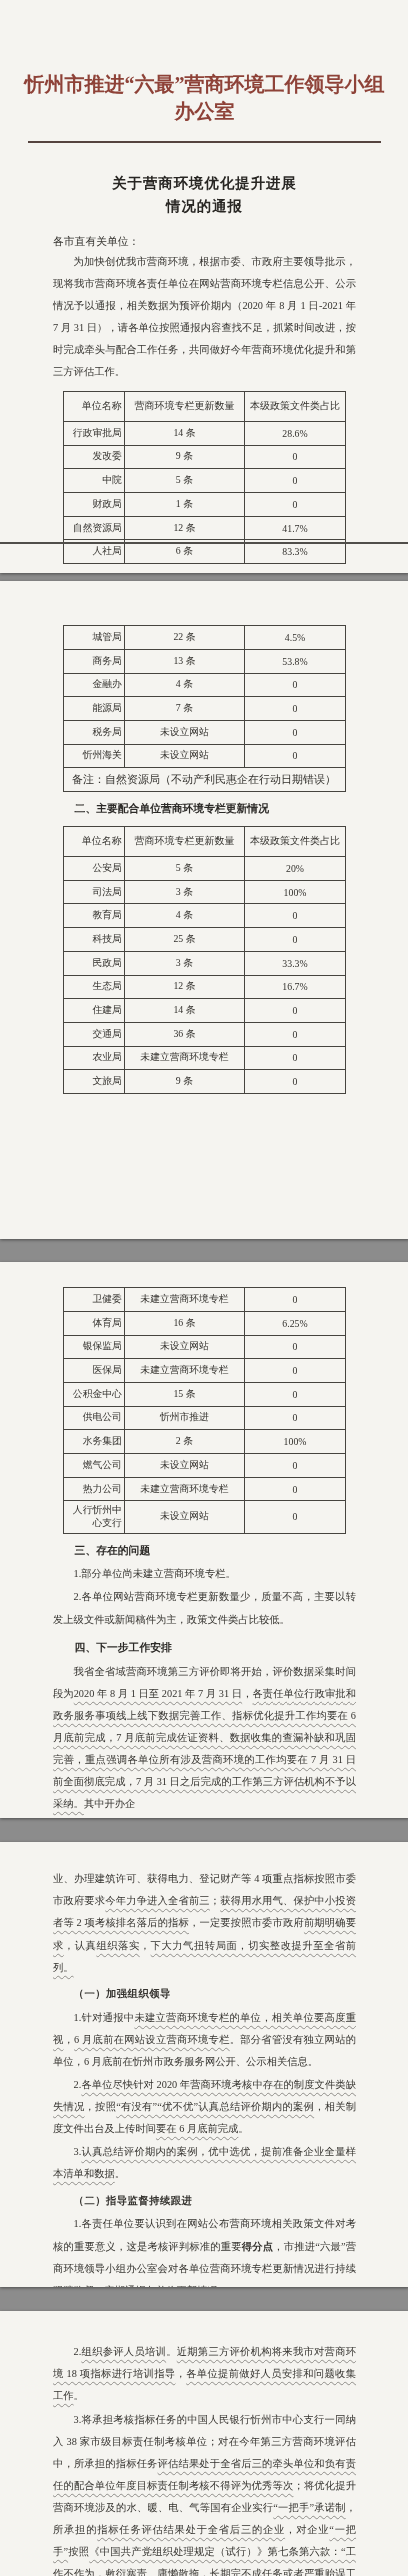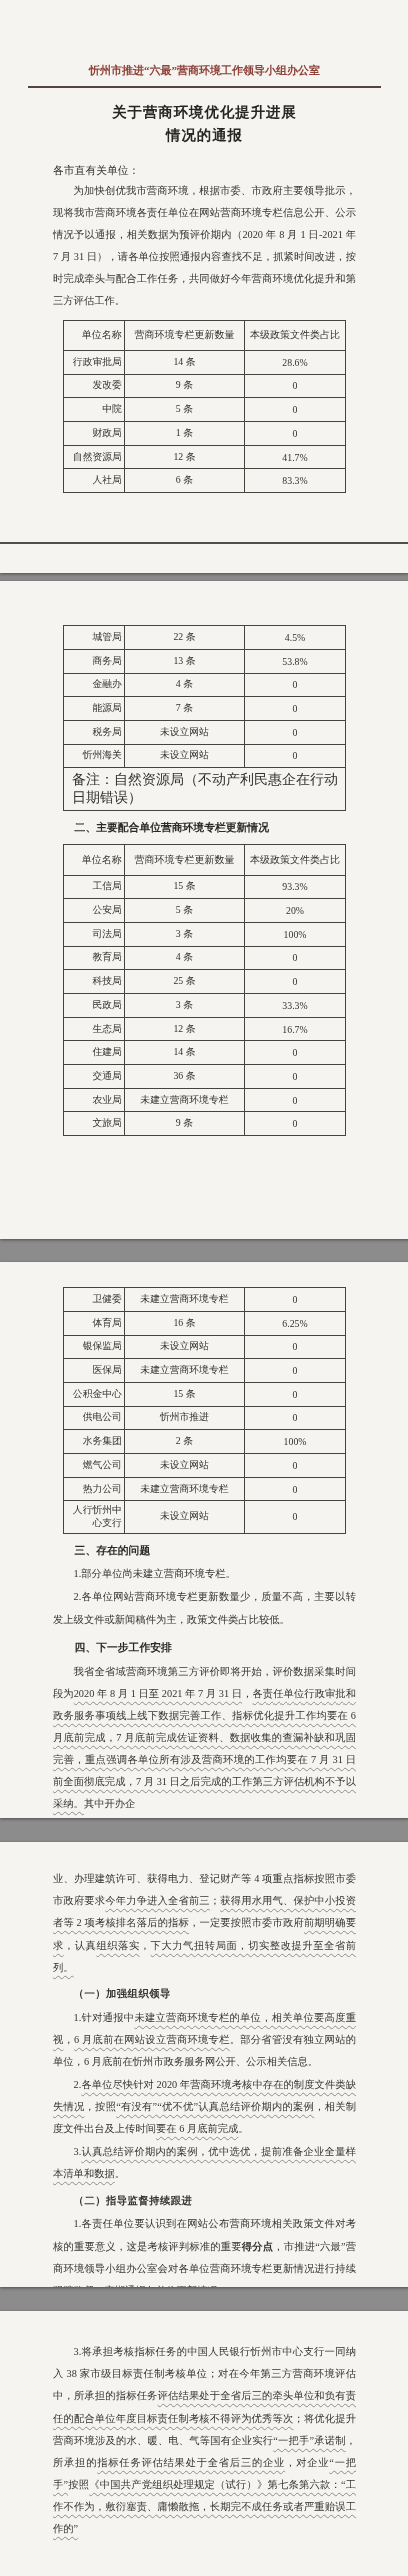--- a/index.html
+++ b/index.html
@@ -7,36 +7,36 @@
   .canvas{width:409px;}
   .page{background:#f5f4f0;box-sizing:border-box;padding:0 53px;overflow:hidden;position:relative;box-shadow:0 1px 3.1px rgba(0,0,0,.45);}
   .p1{height:573px;padding-top:55px;}
   .p1 .edge-line{position:absolute;left:0;right:0;bottom:29px;height:2.1px;background:#504e4a;box-shadow:0 -4.1px 0 -1px #8f8d89;}
   .p2{height:658px;padding-top:44px;}
   .p3{height:556px;padding-top:25px;}
   .p4{height:445px;padding-top:26px;}
   .p5{height:555px;padding-top:30px;}
   .gap{background:transparent;}
   .g1{height:8.2px;}.g2{height:23px;}.g3{height:24px;}.g4{height:24px;}
-  .red-header{font-size:11px;font-weight:bold;color:#8e4238;text-align:center;margin:8px -29px;line-height:1.35;}
+  .red-header{font-size:20px;font-weight:bold;color:#8e4238;text-align:center;margin:16px -29px;line-height:1.35;}
   .red-rule{height:2.1px;background:#55443f;margin:8.2px -25px 0;}
-  .doc-title{margin-top:13px;text-align:center;font-size:14.4px;font-weight:bold;color:#282623;line-height:1.6;letter-spacing:1px;}
+  .doc-title{margin-top:29px;text-align:center;font-size:14.4px;font-weight:bold;color:#282623;line-height:1.6;letter-spacing:1px;}
   .salutation{font-size:10.8px;margin:16.5px 0 2.1px;}
   .para{font-size:10.3px;line-height:2.15;text-align:justify;text-indent:2em;margin:0 0 1px;}
   .para.cont{text-indent:0;}
   .heading{font-family:"Liberation Sans","DejaVu Sans",sans-serif;font-size:10.8px;font-weight:bold;color:#2c2a27;margin:6.2px 0 3.1px;text-indent:2em;line-height:1.9;}
   .subheading{font-size:10.3px;font-weight:600;margin:4.1px 0 2.1px;text-indent:2em;line-height:2.1;letter-spacing:0.5px;}
   .data-table{width:93.5%;margin:7.2px auto 0;border-collapse:collapse;font-size:9.8px;color:#33312d;table-layout:fixed;}
   .data-table.cont{margin-top:0;}
   .data-table th,.data-table td{border:1px solid #46443f;text-align:center;padding:2.6px 2.1px;height:17.5px;overflow:hidden;}
   .data-table th{height:24px;font-weight:normal;font-size:10px;}
   .data-table th:nth-child(1),.data-table td:nth-child(1){width:21%;text-align:right;}
   .data-table th:nth-child(2),.data-table td:nth-child(2){width:43%;}
   .data-table th:nth-child(3),.data-table td:nth-child(3){width:36%;}
-  .note-cell{text-align:left !important;padding-left:8.2px !important;font-size:14px;}
+  .note-cell{text-align:left !important;padding-left:8.2px !important;font-size:11px;}
   .wavy{text-decoration:underline;text-decoration-style:wavy;text-decoration-color:#8f8d89;text-decoration-thickness:0.8px;text-underline-offset:3.6px;}
   .bd{font-weight:bold;}
 </style>
 </head>
 <body>
 
 <div class="canvas">
 
   <div class="page p1">
     <div class="red-header">忻州市推进“六最”营商环境工作领导小组办公室</div>
@@ -135,25 +135,20 @@
     <table class="data-table">
       <thead>
         <tr>
           <th>单位名称</th>
           <th>营商环境专栏更新数量</th>
           <th>本级政策文件类占比</th>
         </tr>
       </thead>
       <tbody>
           <tr>
-            <td>工信局</td>
-            <td>15 条</td>
-            <td>93.3%</td>
-          </tr>
-          <tr>
             <td>公安局</td>
             <td>5 条</td>
             <td>20%</td>
           </tr>
           <tr>
             <td>司法局</td>
             <td>3 条</td>
             <td>100%</td>
           </tr>
           <tr>
@@ -272,18 +267,19 @@
     <p class="para"><span>1.针对通报中</span><span class="wavy">未建立营商环境专栏的单位，相关单位要高度重视</span><span>，</span><span class="wavy">6 月底前在网站设立营商环境专栏</span><span>。部分省管没有独立网站的单位，6 月底前在忻州市政务服务网公开、公示相关信息。</span></p>
     <p class="para"><span>2.</span><span class="wavy">各单位尽快针对 2020 年营商环境考核中存在的制度文件类缺失情况</span><span>，按照</span><span class="wavy">“有没有”“优不优”认真总结评价期内的案例</span><span>，相关制度文件出台及上传时间</span><span class="wavy">要在 6 月底前完成</span><span>。</span></p>
     <p class="para"><span>3.</span><span class="wavy">认真总结评价期内的案例，优中选优，提前准备企业全量样本清单和数据</span><span>。</span></p>
     <p class="subheading">（二）指导监督持续跟进</p>
     <p class="para"><span>1.各责任单位要认识到在网站公布营商环境相关政策文件对考核的重要意义，这是考核评判标准的重要</span><span class="bd">得分点</span><span>，市推进“六最”营商环境领导小组办公室会对各单位营商环境专栏更新情况进行持续跟踪监督，定期通报各单位更新情况。</span></p>
   </div>
 
   <div class="gap g4"></div>
 
   <div class="page p5">
+    <p class="para"><span>2.</span><span class="wavy">组织参评人员培训</span><span>。</span><span class="wavy">近期第三方评价机构将来我市对营商环境 18 项指标进行培训指导</span><span>，</span><span class="wavy">各单位提前做好人员安排和问题收集工作</span><span>。</span></p>
     <p class="para"><span>3.将承担考核指标任务的中国人民银行忻州市中心支行一同纳入 38 家市级目标责任制考核单位；对在今年第三方营商环境评估中，所承担的指标任务</span><span class="wavy">评估结果处于全省后三的牵头单位和负有责任的配合单位年度目标责任制考核不得评为优秀等次</span><span>；将优化提升营商环境涉及的水、暖、电、气等国有企业实行</span><span class="wavy">“一把手”承诺制</span><span>，所承担的</span><span class="wavy">指标任务评估结果处于全省后三的企业</span><span>，对企业</span><span class="wavy">“一把手”</span><span>按照</span><span class="wavy">《中国共产党组织处理规定（试行）》第七条第六款：“工作不作为，敷衍塞责、庸懒散拖，长期完不成任务或者严重贻误工作的”</span></p>
 
   </div>
 
 </div>
 
 
 </body></html>

